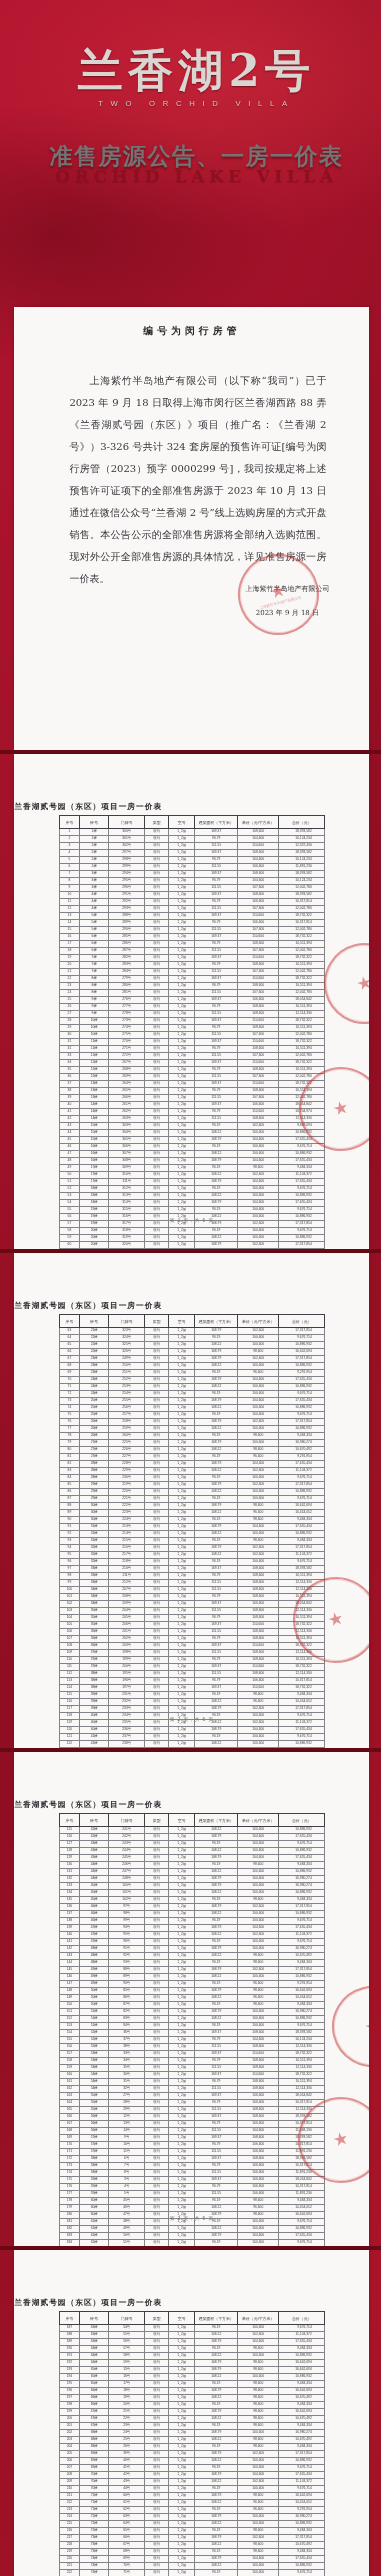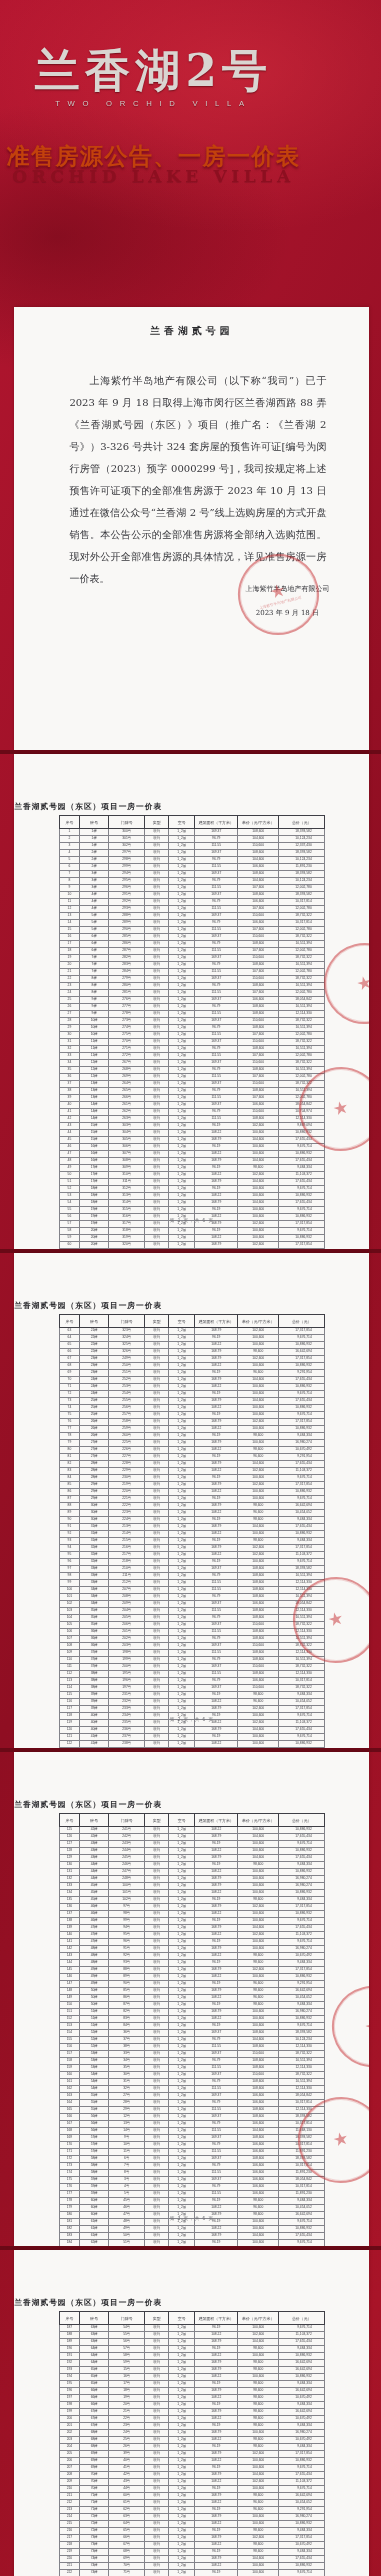--- a/index.html
+++ b/index.html
@@ -2,27 +2,27 @@
 <html style="font-size:8.2px"><head>
 <meta charset="utf-8">
 <style>
   html,body{margin:0;padding:0;}
   body{width:381px;height:3760px;position:relative;overflow:hidden;
     font-family:"Liberation Sans",sans-serif;
     background:
       radial-gradient(464px 268px at 62% 72px, rgba(255,70,80,.30), transparent 60%),
       radial-gradient(361px 206px at 15% 237px, rgba(90,5,16,.45), transparent 65%),
       linear-gradient(115deg,#b41630 0%,#8f0e22 38%,#a81428 68%,#7c0b1a 100%);}
-  .hdr{position:absolute;left:0;top:0;width:307px;text-align:center;}
+  .hdr{position:absolute;left:0;top:0;width:307px;text-align:center;padding-left:43px;}
   .brand-title{margin-top:44px;font-family:"DejaVu Serif",serif;font-weight:bold;
     font-size:45px;line-height:1.2;color:#d9d5d1;letter-spacing:5.2px;
     text-shadow:0 1px 1.5px rgba(60,0,8,.55);}
   .brand-sub{margin-top:1px;font-size:7.7px;letter-spacing:7.7px;color:#cfc9c6;
     text-shadow:0 0.5px 1px rgba(60,0,8,.5);}
-  .headline{margin-top:33px;font-size:23px;font-weight:bold;color:#c2410c;
+  .headline{margin-top:33px;font-size:23px;font-weight:bold;color:#737373;
     letter-spacing:1.5px;text-shadow:0 1.5px 2.6px rgba(70,0,10,.55);}
   .headline-echo{margin-top:-6.2px;font-family:"DejaVu Serif",serif;font-weight:bold;
     font-size:17px;letter-spacing:4.6px;color:#8c0f20;opacity:.95;
     text-shadow:0 0.5px 1px rgba(0,0,0,.15);}
   .page{position:absolute;left:14.4px;width:355px;background:#f9f8f6;overflow:hidden;
     box-shadow:0 0 3.1px rgba(60,0,8,.35);}
   .divider{position:absolute;left:0;width:381px;height:4.1px;background:#6a0916;}
   
   .ann-title{margin-top:17.5px;text-align:center;font-family:"DejaVu Serif",serif;
     font-size:9.8px;font-weight:bold;letter-spacing:4.1px;color:#2b2b2e;}
@@ -55,21 +55,21 @@
 <body>
 
 <div class="hdr">
   <div class="brand-title">兰香湖2号</div>
   <div class="brand-sub">TWO ORCHID VILLA</div>
   <div class="headline">准售房源公告、一房一价表</div>
   <div class="headline-echo">ORCHID LAKE VILLA</div>
 </div>
 
 <section class="page" style="top:307px;height:443px;">
-  <div class="ann-title">兰香湖贰号园</div>
+  <div class="ann-title">编号为闵行房管</div>
   <div class="ann-body">上海紫竹半岛地产有限公司（以下称“我司”）已于 2023 年 9 月 18 日取得上海市闵行区兰香湖西路 88 弄《兰香湖贰号园（东区）》项目（推广名：《兰香湖 2 号》）3-326 号共计 324 套房屋的预售许可证[编号为闵行房管（2023）预字 0000299 号]，我司按规定将上述预售许可证项下的全部准售房源于 2023 年 10 月 13 日通过在微信公众号“兰香湖 2 号”线上选购房屋的方式开盘销售。本公告公示的全部准售房源将全部纳入选购范围。现对外公开全部准售房源的具体情况，详见准售房源一房一价表。</div>
   <div class="ann-sign">
     <div>上海紫竹半岛地产有限公司</div>
     <div>2023 年 9 月 18 日</div>
   </div>
   <div class="stamp" style="left:224px;top:247px;width:77px;height:77px;">
     <span class="star">★</span>
     <span class="stamp-label">上海紫竹半岛地产有限公司</span>
   </div>
 </section>

